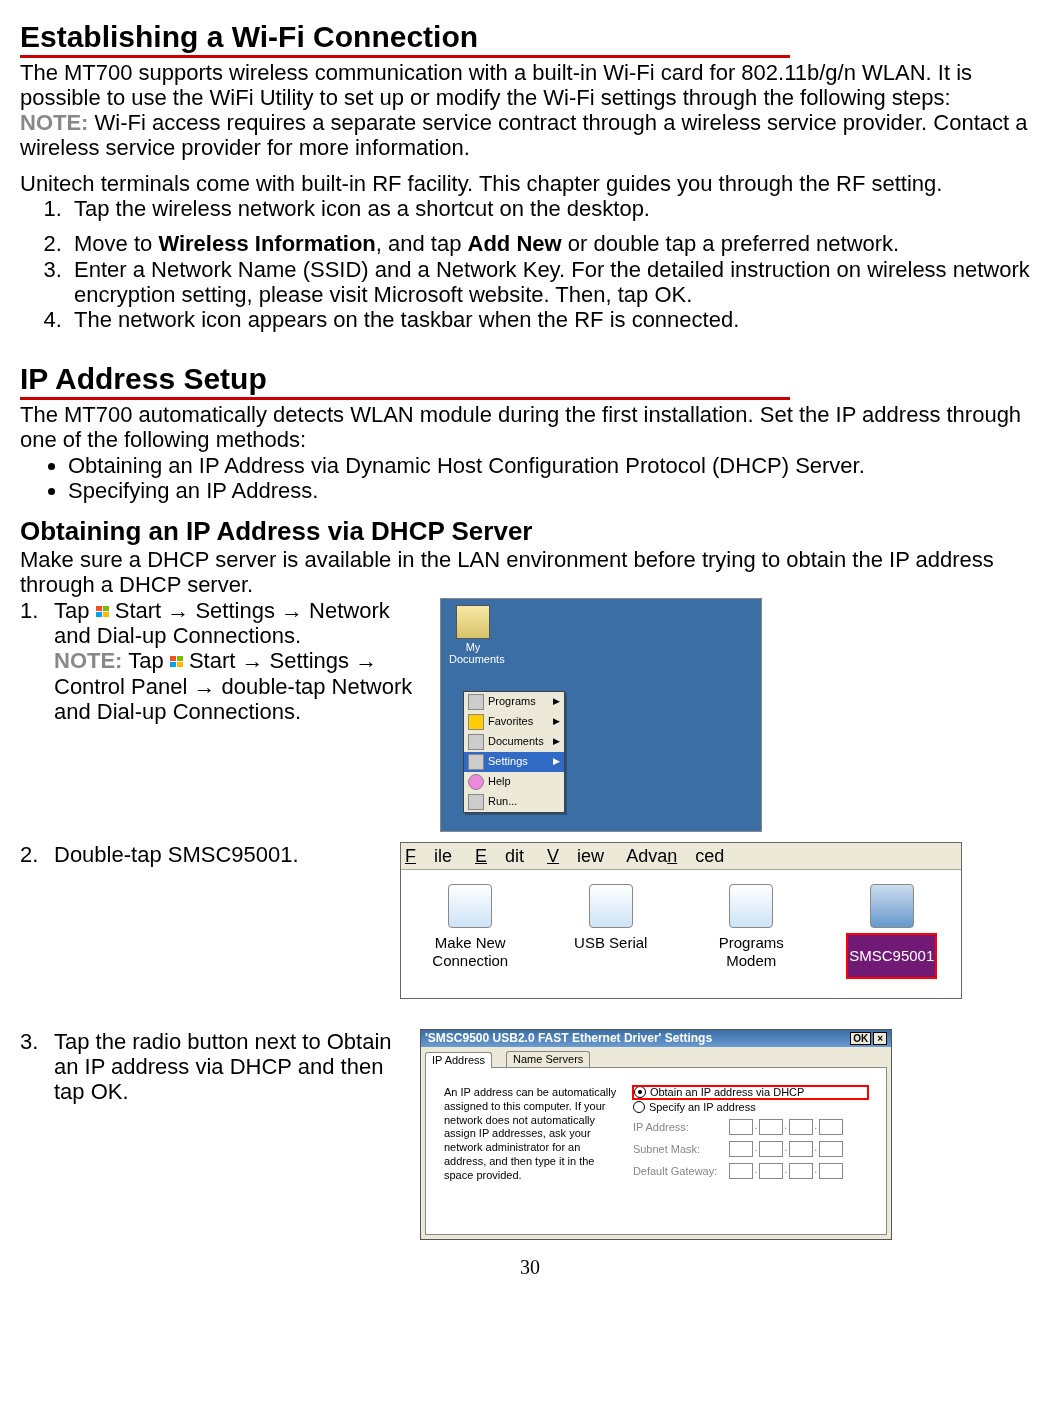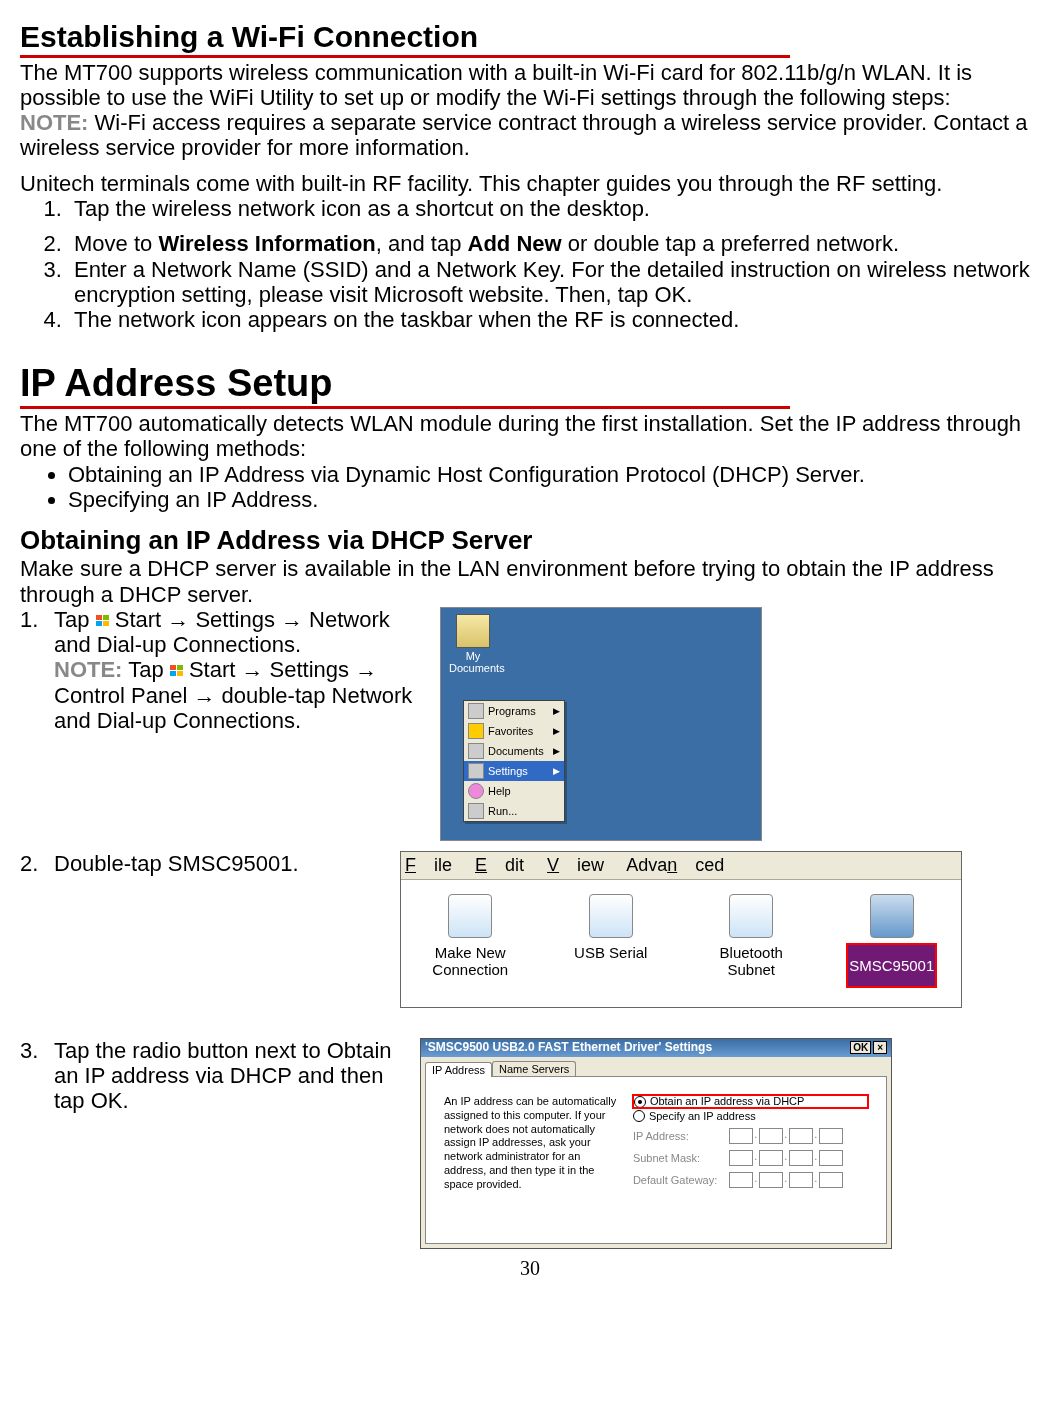--- a/index.html
+++ b/index.html
@@ -14,21 +14,21 @@
     }
     h1 {
       font-size: 30px;
       font-weight: bold;
       margin: 0 0 2px 0;
       border-bottom: 3px solid #c00;
       padding-bottom: 0px;
       width: 770px;
     }
     h2 {
-      font-size: 38px;
+      font-size: 30px;
       font-weight: bold;
       margin: 30px 0 2px 0;
       border-bottom: 3px solid #c00;
       padding-bottom: 0px;
       width: 770px;
     }
     h3 {
       font-size: 26px;
       font-weight: bold;
       margin: 14px 0 0 0;
@@ -61,21 +61,21 @@
     .step-col3 {
       flex: 0 0 380px;
     }
     .screenshot {
       border: 1px solid #888;
     }
     .pagenum {
       text-align: center;
       font-family: "Times New Roman", serif;
       font-size: 20px;
-      margin-top: 8px;
+      margin-top: 16px;
     }
     
     .desktop {
       width: 320px;
       height: 232px;
       background: #3a6ea5;
       position: relative;
       font-family: Tahoma, sans-serif;
       font-size: 11px;
       color: #000;
@@ -175,21 +175,21 @@
       display:flex; align-items:center;
       font-size:12px;
     }
     .ipdlg .tbar .ttl { flex:1; }
     .ipdlg .tbar .ok { background:#ece9d8; color:#000; font-weight:bold; font-size:10px; border:1px solid #000; padding:0 2px; margin-left:4px; }
     .ipdlg .tbar .x { background:#ece9d8; color:#000; font-weight:bold; font-size:10px; border:1px solid #000; padding:0 3px; margin-left:2px;}
     .ipdlg .tabs { display:flex; padding:4px 4px 0 4px; }
     .ipdlg .tab {
       border:1px solid #888; border-bottom:none;
       padding:1px 6px; background:#ece9d8; font-size:11px;
-      margin-right:0; border-radius:3px 3px 0 0;text-align:center;
+      margin-right:14px; border-radius:3px 3px 0 0;text-align:center;
     }
     .ipdlg .tab.active { background:#fff; font-weight:normal; position:relative; top:1px;}
     .ipdlg .pane {
       margin:0 4px 4px 4px; background:#fff; border:1px solid #888;
       padding:18px; display:flex; gap:8px;
       min-height: 130px;
     }
     .ipdlg .left { flex:1; font-size:11px; color:#000; line-height:1.25; }
     .ipdlg .right { flex:1.3; font-size:11px; }
     .ipdlg .radio { display:flex; align-items:center; gap:4px; margin-bottom:2px;}
@@ -307,21 +307,21 @@
     <div class="ncwin screenshot">
       <div class="mbar">
         <span><span class="u">F</span>ile</span>
         <span><span class="u">E</span>dit</span>
         <span><span class="u">V</span>iew</span>
         <span>Adva<span class="u">n</span>ced</span>
       </div>
       <div class="body">
         <div class="ncitem"><div class="ico"></div><span class="lab">Make New Connection</span></div>
         <div class="ncitem"><div class="ico"></div><span class="lab">USB Serial</span></div>
-        <div class="ncitem"><div class="ico"></div><span class="lab">Bluetooth Subnet</span></div>
+        <div class="ncitem"><div class="ico"></div><span class="lab">Programs Modem</span></div>
         <div class="ncitem sel"><div class="ico" style="background:linear-gradient(#cde,#69c)"></div><span class="lab">SMSC95001</span></div>
       </div>
     </div>
   </div>
 </div>
 
 <div class="spacer2"></div>
 
 <div class="section-row">
   <div class="step-col3">

